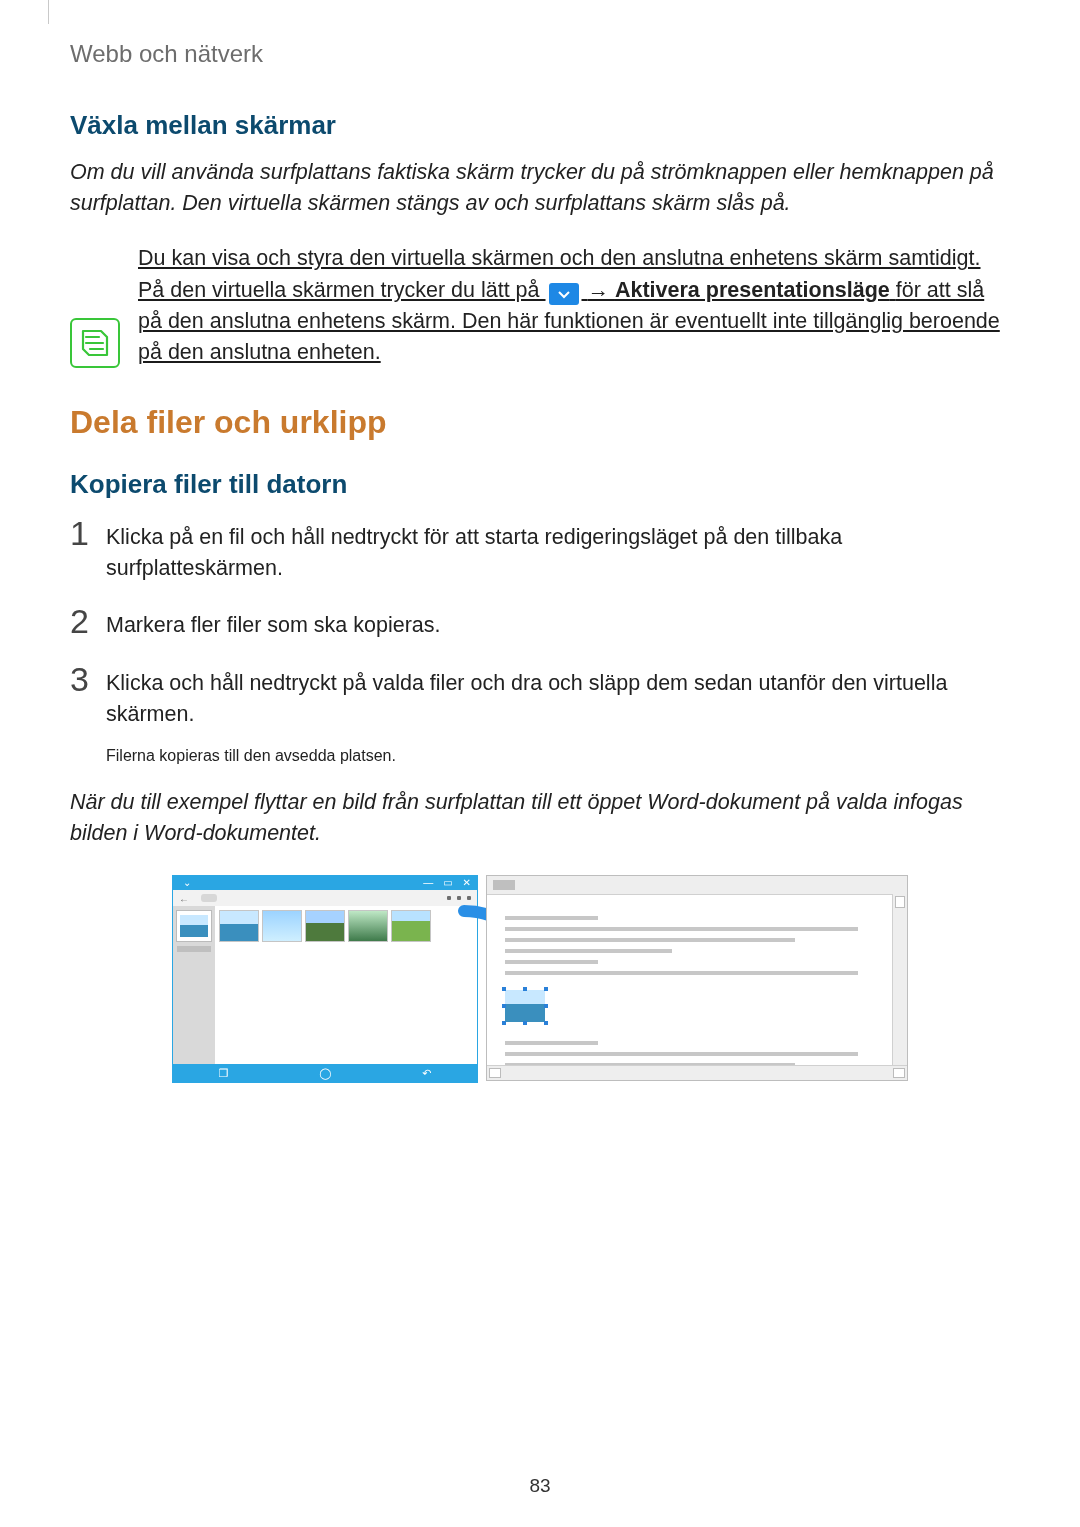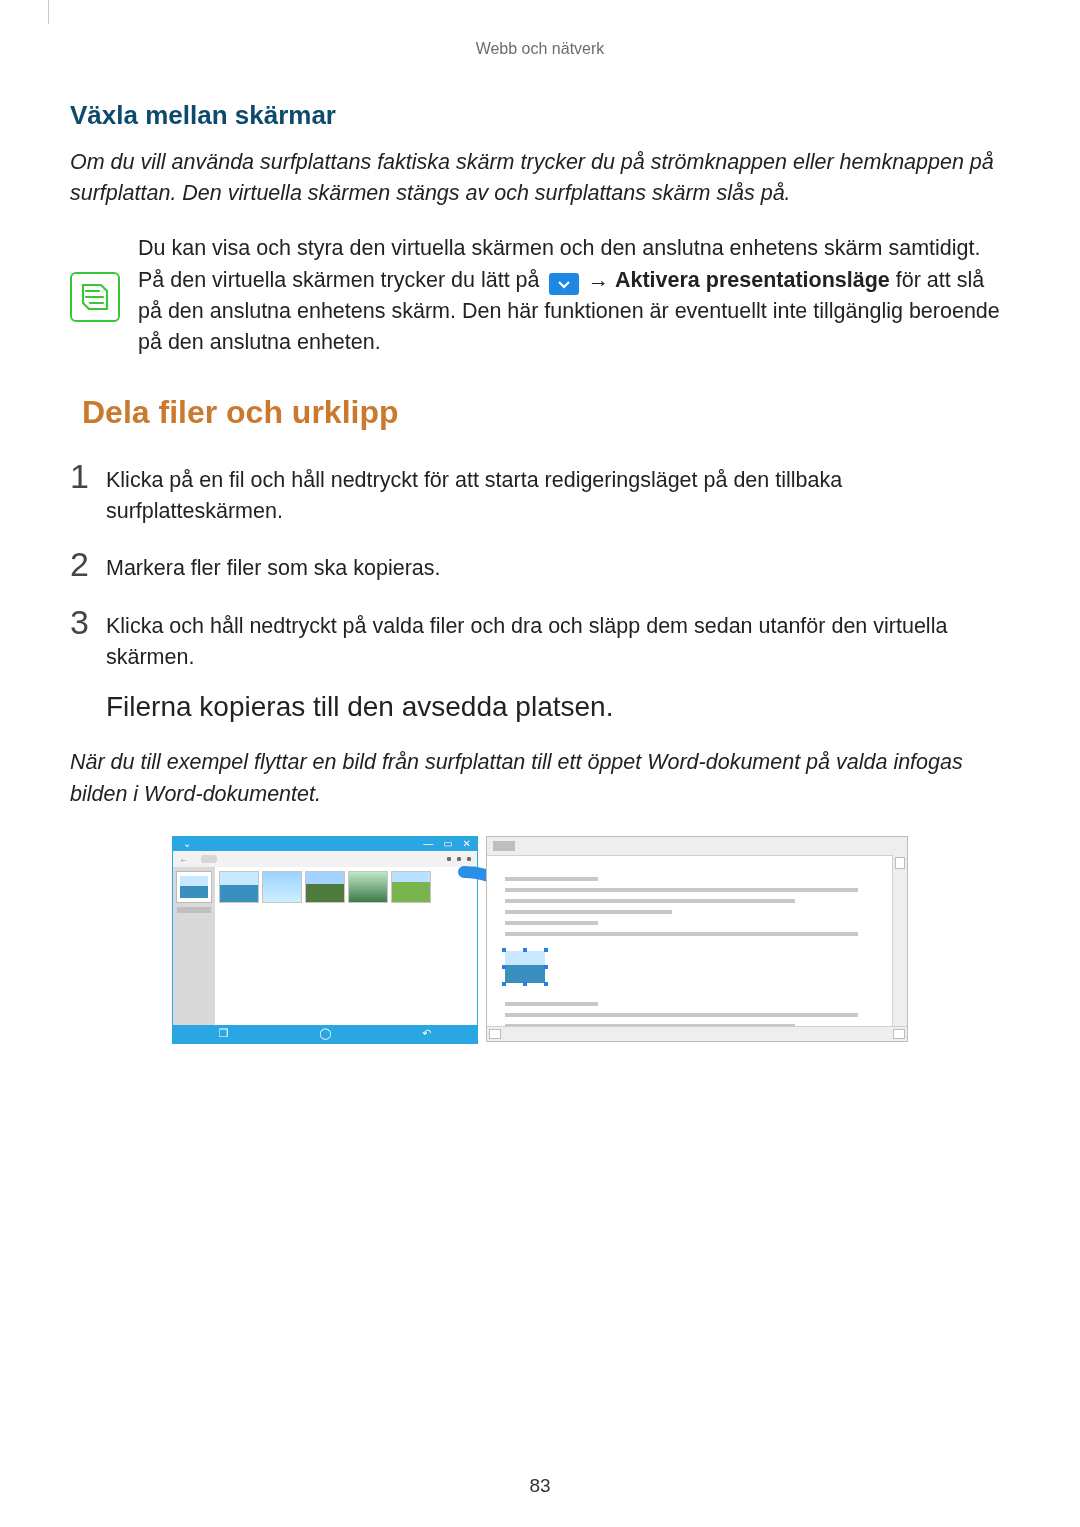--- a/index.html
+++ b/index.html
@@ -18,43 +18,43 @@
   }
   .crop-line {
     position: absolute;
     top: 0;
     left: 48px;
     width: 1px;
     height: 24px;
     background: #c9c9c9;
   }
   .breadcrumb {
-    font-size: 16px;
+    font-size: 24px;
     color: #6d6d6d;
     margin: 0 0 42px 0;
-    text-align: center;
   }
   .h3 {
     font-size: 26px;
     font-weight: 700;
     margin: 0 0 16px 0;
     color: #0c4a6e;
   }
   .para {
     font-size: 21.5px;
     line-height: 1.45;
     margin: 0 0 18px 0;
     color: #222;
     font-style: italic;
   }
   .note-row {
     display: flex;
-    align-items: center;
+    align-items: flex-end;
     gap: 18px;
     margin: 24px 0 36px 0;
+    text-decoration: underline;
   }
   .note-icon-box {
     width: 46px;
     height: 46px;
     border: 2px solid #39c639;
     border-radius: 6px;
     display: flex;
     align-items: center;
     justify-content: center;
     flex: 0 0 46px;
@@ -76,21 +76,21 @@
     border-radius: 3px;
     vertical-align: -3px;
     margin: 0 3px;
   }
   .inline-chip svg { width: 16px; height: 12px; }
   .bold { font-weight: 700; }
   .h2-color {
     font-size: 32px;
     font-weight: 700;
     color: #c97a2e;
-    margin: 30px 0 28px 12px;
+    margin: 30px 0 28px 0;
   }
   .ol {
     margin: 0 0 18px 0;
     padding: 0;
   }
   .ol-item {
     display: flex;
     align-items: flex-start;
     gap: 14px;
     margin: 0 0 20px 0;
@@ -103,21 +103,21 @@
     min-width: 22px;
     padding-top: 0;
   }
   .ol-body {
     font-size: 21.5px;
     line-height: 1.45;
     padding-top: 6px;
     color: #222;
   }
   .ol-extra {
-    font-size: 28px;
+    font-size: 16px;
     line-height: 1.45;
     margin-top: 14px;
   }
 
   
   .illus-wrap {
     display: flex;
     justify-content: center;
     margin: 26px 0 0 0;
   }
@@ -297,20 +297,21 @@
             <polyline points="3,4 8,9 13,4" fill="none" stroke="#fff" stroke-width="2"></polyline>
           </svg>
       </span>
       <span> → </span>
       <span class="bold">Aktivera presentationsläge</span>
       <span> för att slå på den anslutna enhetens skärm. Den här funktionen är eventuellt inte tillgänglig beroende på den anslutna enheten.</span>
     </div>
   </div>
 
   <div class="h2-color">Dela filer och urklipp</div>
+  <div class="h3">Kopiera filer till datorn</div>
 
   <div class="ol">
     <div class="ol-item">
       <div class="ol-num">1</div>
       <div class="ol-body">Klicka på en fil och håll nedtryckt för att starta redigeringsläget på den tillbaka surfplatteskärmen.</div>
     </div>
     <div class="ol-item">
       <div class="ol-num">2</div>
       <div class="ol-body">Markera fler filer som ska kopieras.</div>
     </div>

